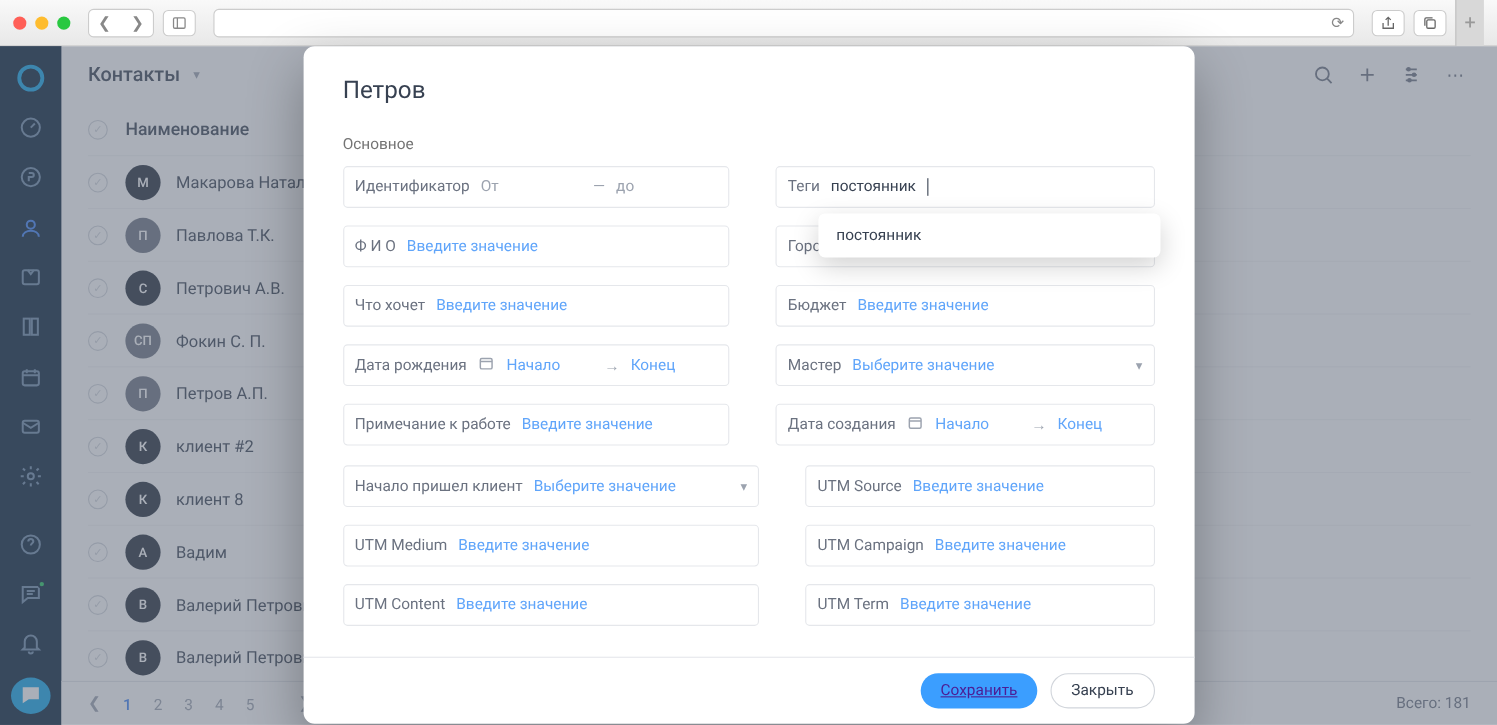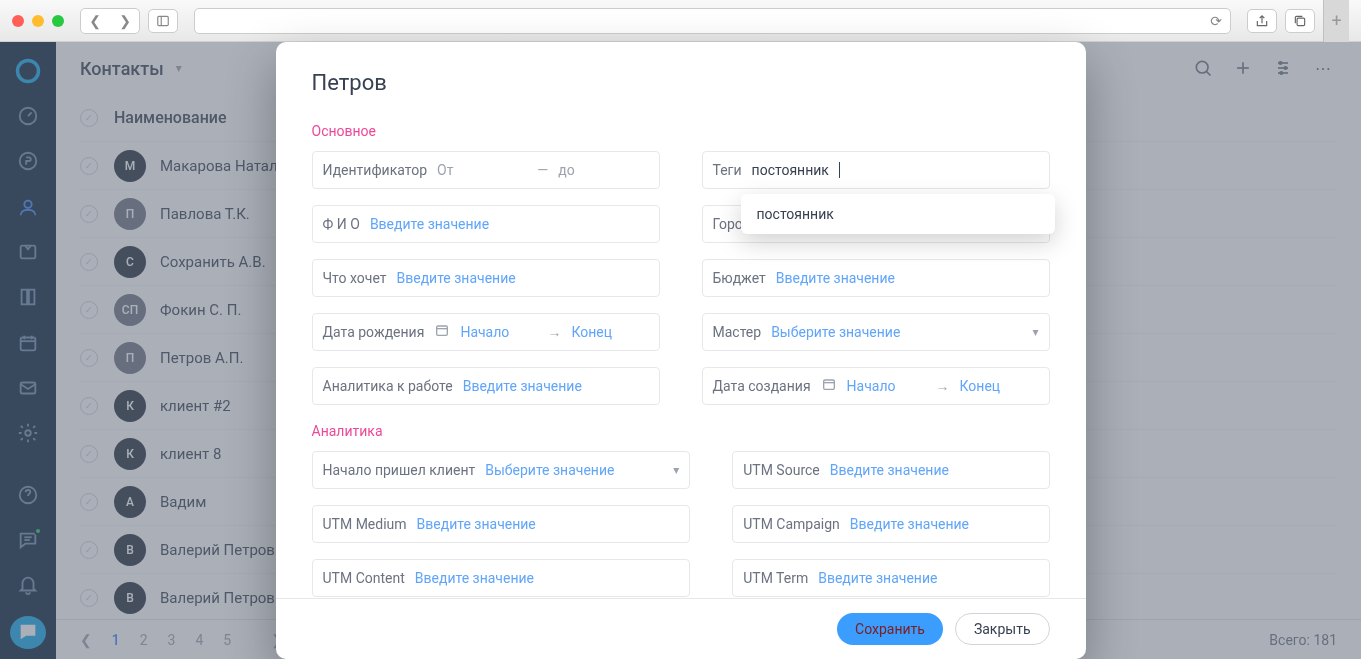--- a/index.html
+++ b/index.html
@@ -45,36 +45,36 @@
 .name-text{color:#374151;font-size:15px;}
 .footer-bar{position:absolute;bottom:0;left:0;right:0;height:40px;border-top:1px solid #e5e7eb;display:flex;align-items:center;padding:0 24px;gap:20px;background:#fff;}
 .pager-btn{color:#9ca3af;cursor:pointer;font-size:14px;}
 .pager-num{color:#9ca3af;cursor:pointer;font-size:14px;width:14px;text-align:center;}
 .pager-num.active{color:#3b82f6;font-weight:500;}
 .footer-total{margin-left:auto;color:#6b7280;font-size:14px;}
 .overlay{position:absolute;top:42px;left:0;right:0;bottom:0;background:rgba(100,110,125,0.55);display:flex;justify-content:center;align-items:flex-start;padding-top:0;}
 .modal{width:810px;background:#fff;border-radius:10px;box-shadow:0 20px 50px rgba(0,0,0,0.3);display:flex;flex-direction:column;max-height:617px;}
 .modal-body{padding:28px 36px 10px;overflow-y:auto;}
 .modal-title{font-size:22px;color:#374151;font-weight:400;margin-bottom:28px;}
-.section-label{font-size:14px;color:#ec4899;margin-bottom:12px;margin-top:8px;}
+.section-label{font-size:14px;color:#737373;margin-bottom:12px;margin-top:8px;}
 .field-grid{display:grid;grid-template-columns:1fr 1fr;gap:16px 42px;margin-bottom:18px;}
 .field{border:1px solid #e5e7eb;border-radius:4px;height:24px;display:flex;align-items:center;padding:18px 10px;gap:10px;position:relative;background:#fff;}
 .field-label{color:#6b7280;font-size:14px;white-space:nowrap;}
 .field-input{flex:1;border:none;outline:none;font-size:14px;color:#ef4444;min-width:0;}
 .field-input::placeholder{color:#9ca3af;}
 .ph-blue::placeholder{color:#60a5fa;}
 .range-sep{color:#9ca3af;font-size:14px;}
 .cal-icon{color:#9ca3af;}
 .arrow-icon{color:#9ca3af;font-size:14px;}
 .chev-down{margin-left:auto;color:#9ca3af;font-size:12px;}
 .dropdown{position:absolute;top:42px;left:38px;right:-6px;background:#fff;border-radius:6px;box-shadow:0 8px 24px rgba(0,0,0,0.18);padding:12px 16px;z-index:10;}
 .dropdown-item{font-size:14px;color:#374151;}
 .modal-footer{border-top:1px solid #e5e7eb;padding:14px 36px;display:flex;justify-content:flex-end;gap:12px;}
 .btn{height:32px;padding:0 18px;border-radius:16px;font-size:14px;cursor:pointer;display:flex;align-items:center;}
-.btn-primary{background:#3b9eff;color:#7f1d1d;border:none;}
+.btn-primary{background:#3b9eff;color:#4c1d95;border:none;text-decoration:underline;}
 .btn-secondary{background:#fff;color:#374151;border:1px solid #d1d5db;}
 .caret{display:inline-block;width:1px;height:16px;background:#374151;vertical-align:middle;animation:blink 1s infinite;}
 @keyframes blink{50%{opacity:0;}}
 </style>
 </head>
 <body>
 
 <div class="browser-chrome">
   <div class="traffic-lights">
     <span class="red"></span>
@@ -244,21 +244,21 @@
     <div class="col-name">
               <div class="avatar light">П</div>
               <span class="name-text">Павлова Т.К.</span>
             </div>
     <div class="col-resp">Вадим Караваев</div>
           </div>
           <div class="table-row">
             <span class="check-circle">✓</span>
     <div class="col-name">
               <div class="avatar dark">С</div>
-              <span class="name-text">Сохранить А.В.</span>
+              <span class="name-text">Петрович А.В.</span>
             </div>
     <div class="col-resp">Вадим Караваева</div>
           </div>
           <div class="table-row">
             <span class="check-circle">✓</span>
     <div class="col-name">
               <div class="avatar light">СП</div>
               <span class="name-text">Фокин С. П.</span>
             </div>
     <div class="col-resp">Вадим Караваева</div>
@@ -373,36 +373,35 @@
           <span class="arrow-icon">→</span>
           <input class="field-input ph-blue" style="width: 60px;" placeholder="Конец">
         </div>
         <div class="field">
           <span class="field-label">Мастер</span>
           <input class="field-input ph-blue" placeholder="Выберите значение" style="">
           <span class="chev-down">▾</span>
         </div>
 
         <div class="field">
-          <span class="field-label">Аналитика к работе</span>
+          <span class="field-label">Примечание к работе</span>
           <input class="field-input ph-blue" placeholder="Введите значение" style="">
         </div>
         <div class="field">
           <span class="field-label">Дата создания</span>
           <span class="cal-icon"><svg viewBox="0 0 24 24" width="16" height="16" fill="none" stroke="currentColor" stroke-width="2">
                 <rect x="4" y="6" width="16" height="14" rx="2"></rect>
                 <line x1="4" y1="10" x2="20" y2="10"></line>
               </svg></span>
           <input class="field-input ph-blue" style="width: 60px;" placeholder="Начало">
           <span class="arrow-icon">→</span>
           <input class="field-input ph-blue" style="width: 60px;" placeholder="Конец">
         </div>
       </div>
 
-      <div class="section-label">Аналитика</div>
       <div class="field-grid">
         <div class="field">
           <span class="field-label">Начало пришел клиент</span>
           <input class="field-input ph-blue" placeholder="Выберите значение" style="">
           <span class="chev-down">▾</span>
         </div>
         <div class="field">
           <span class="field-label">UTM Source</span>
           <input class="field-input ph-blue" placeholder="Введите значение" style="">
         </div>

